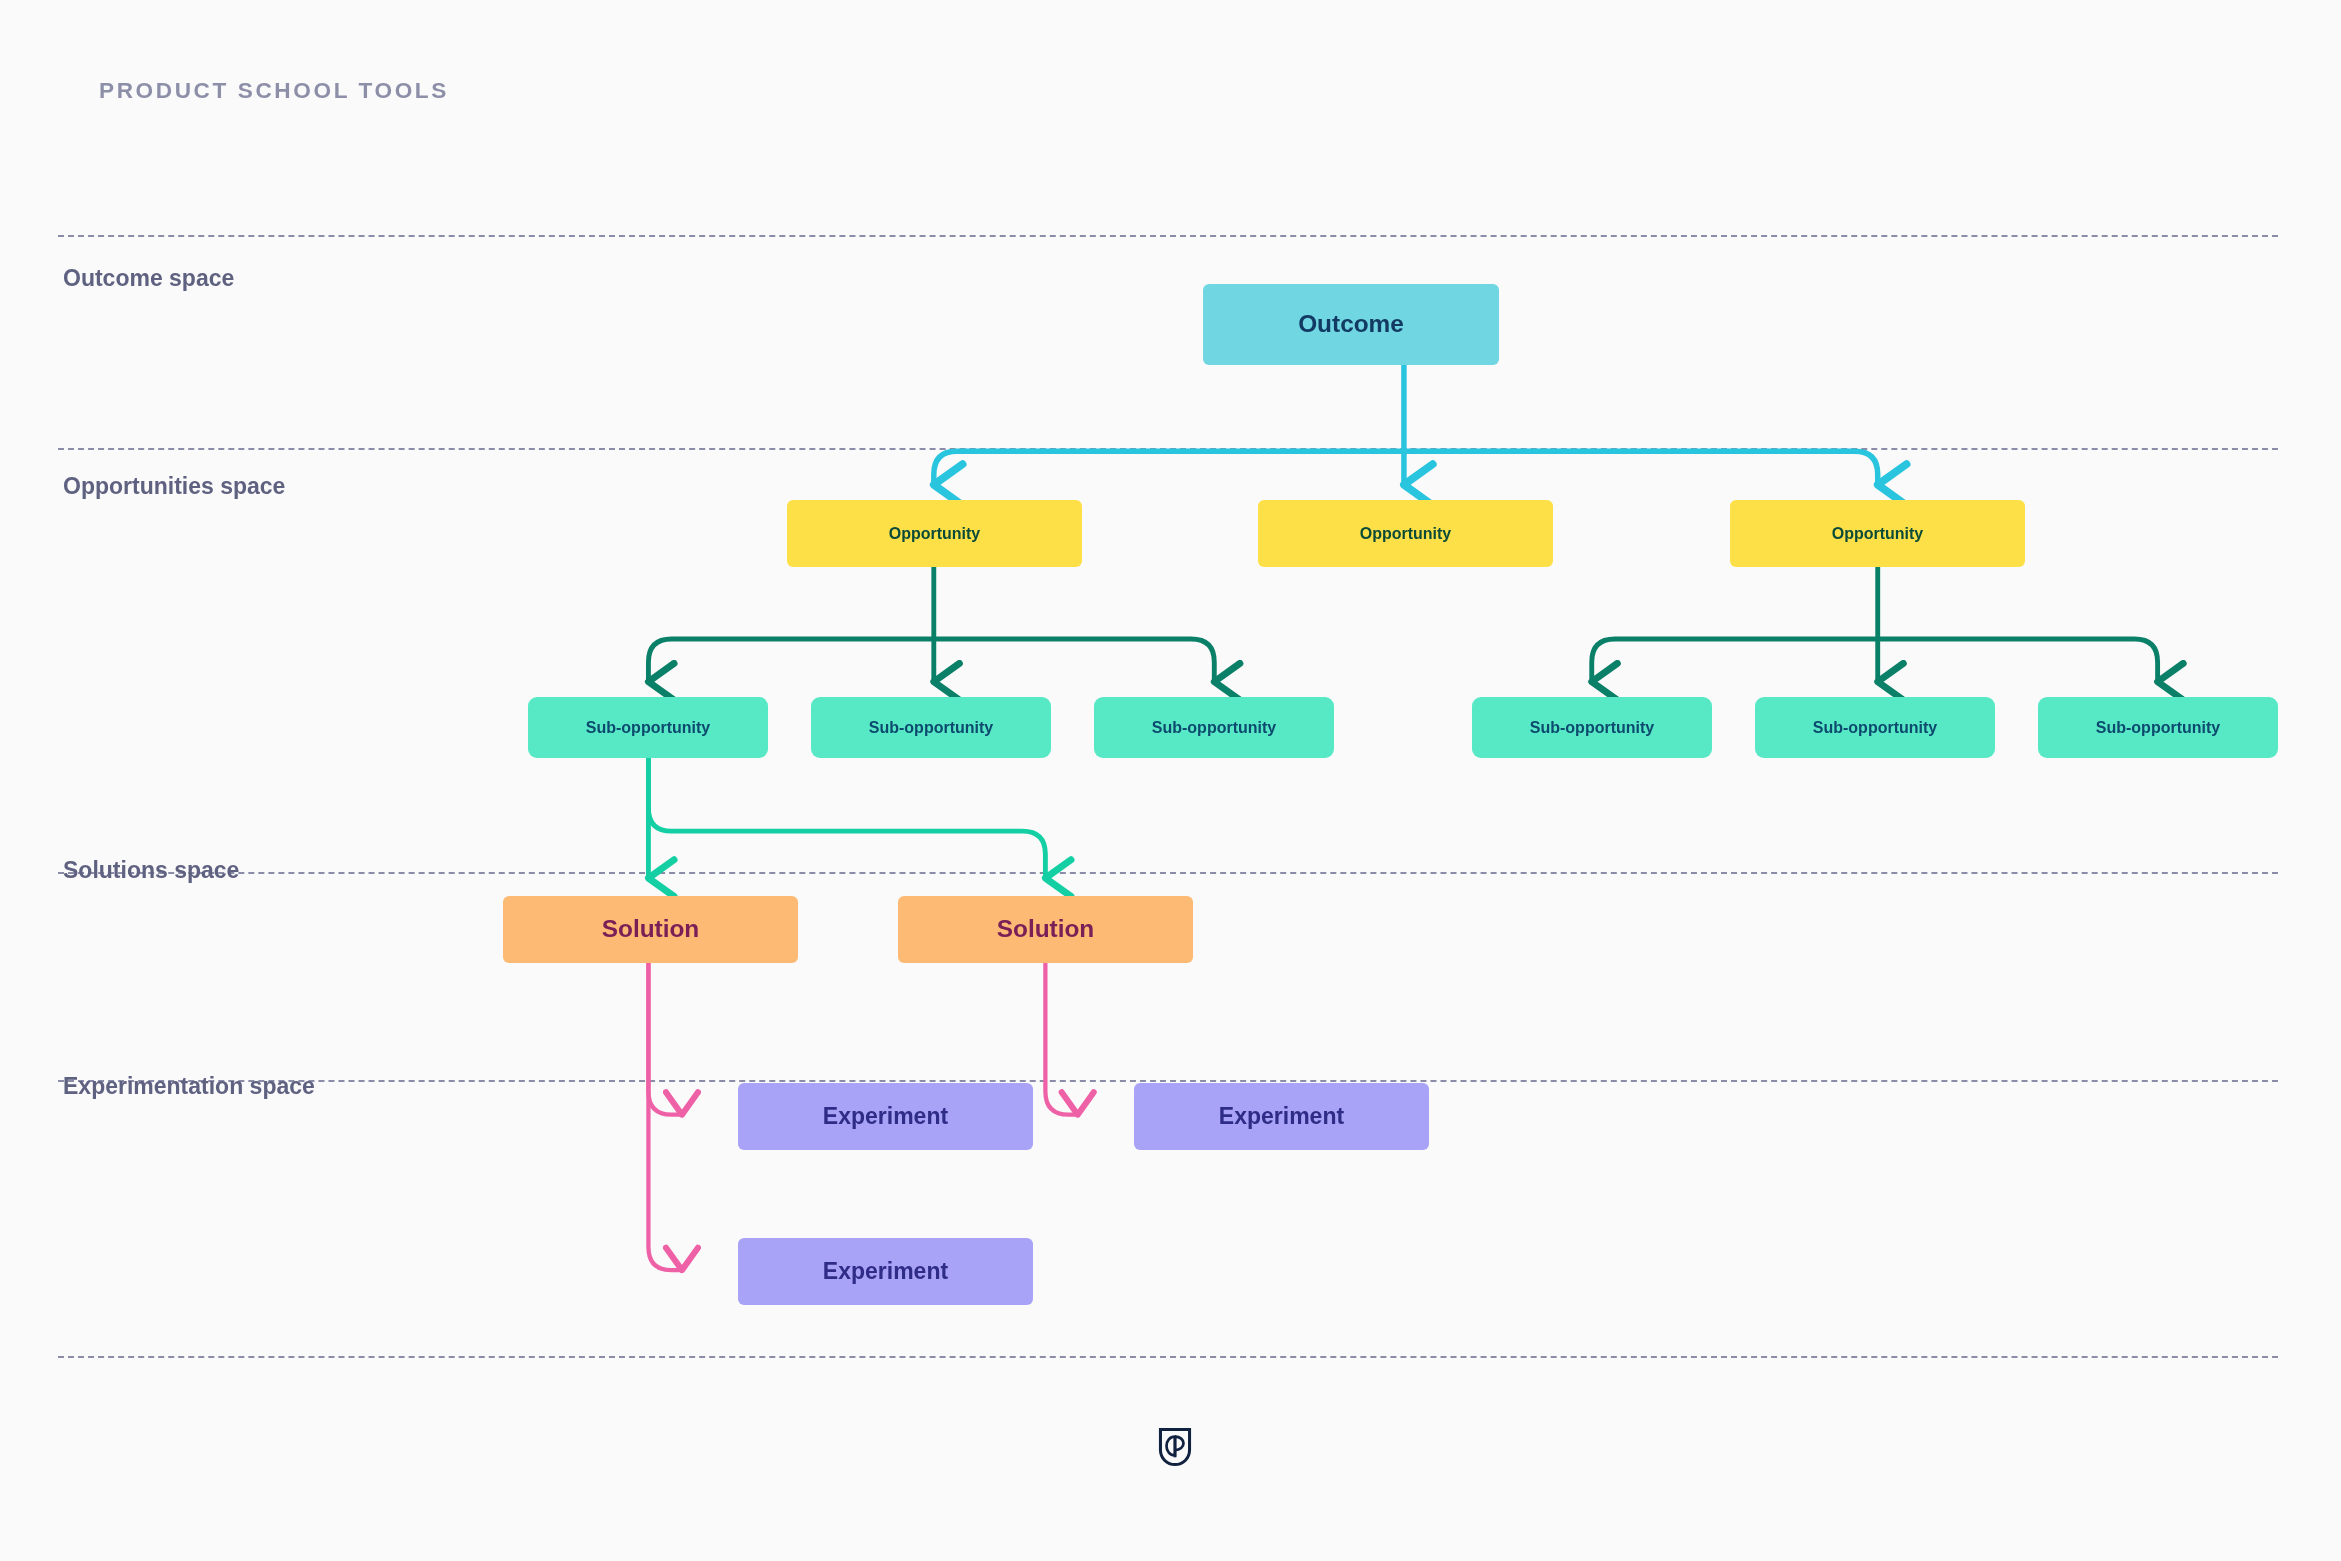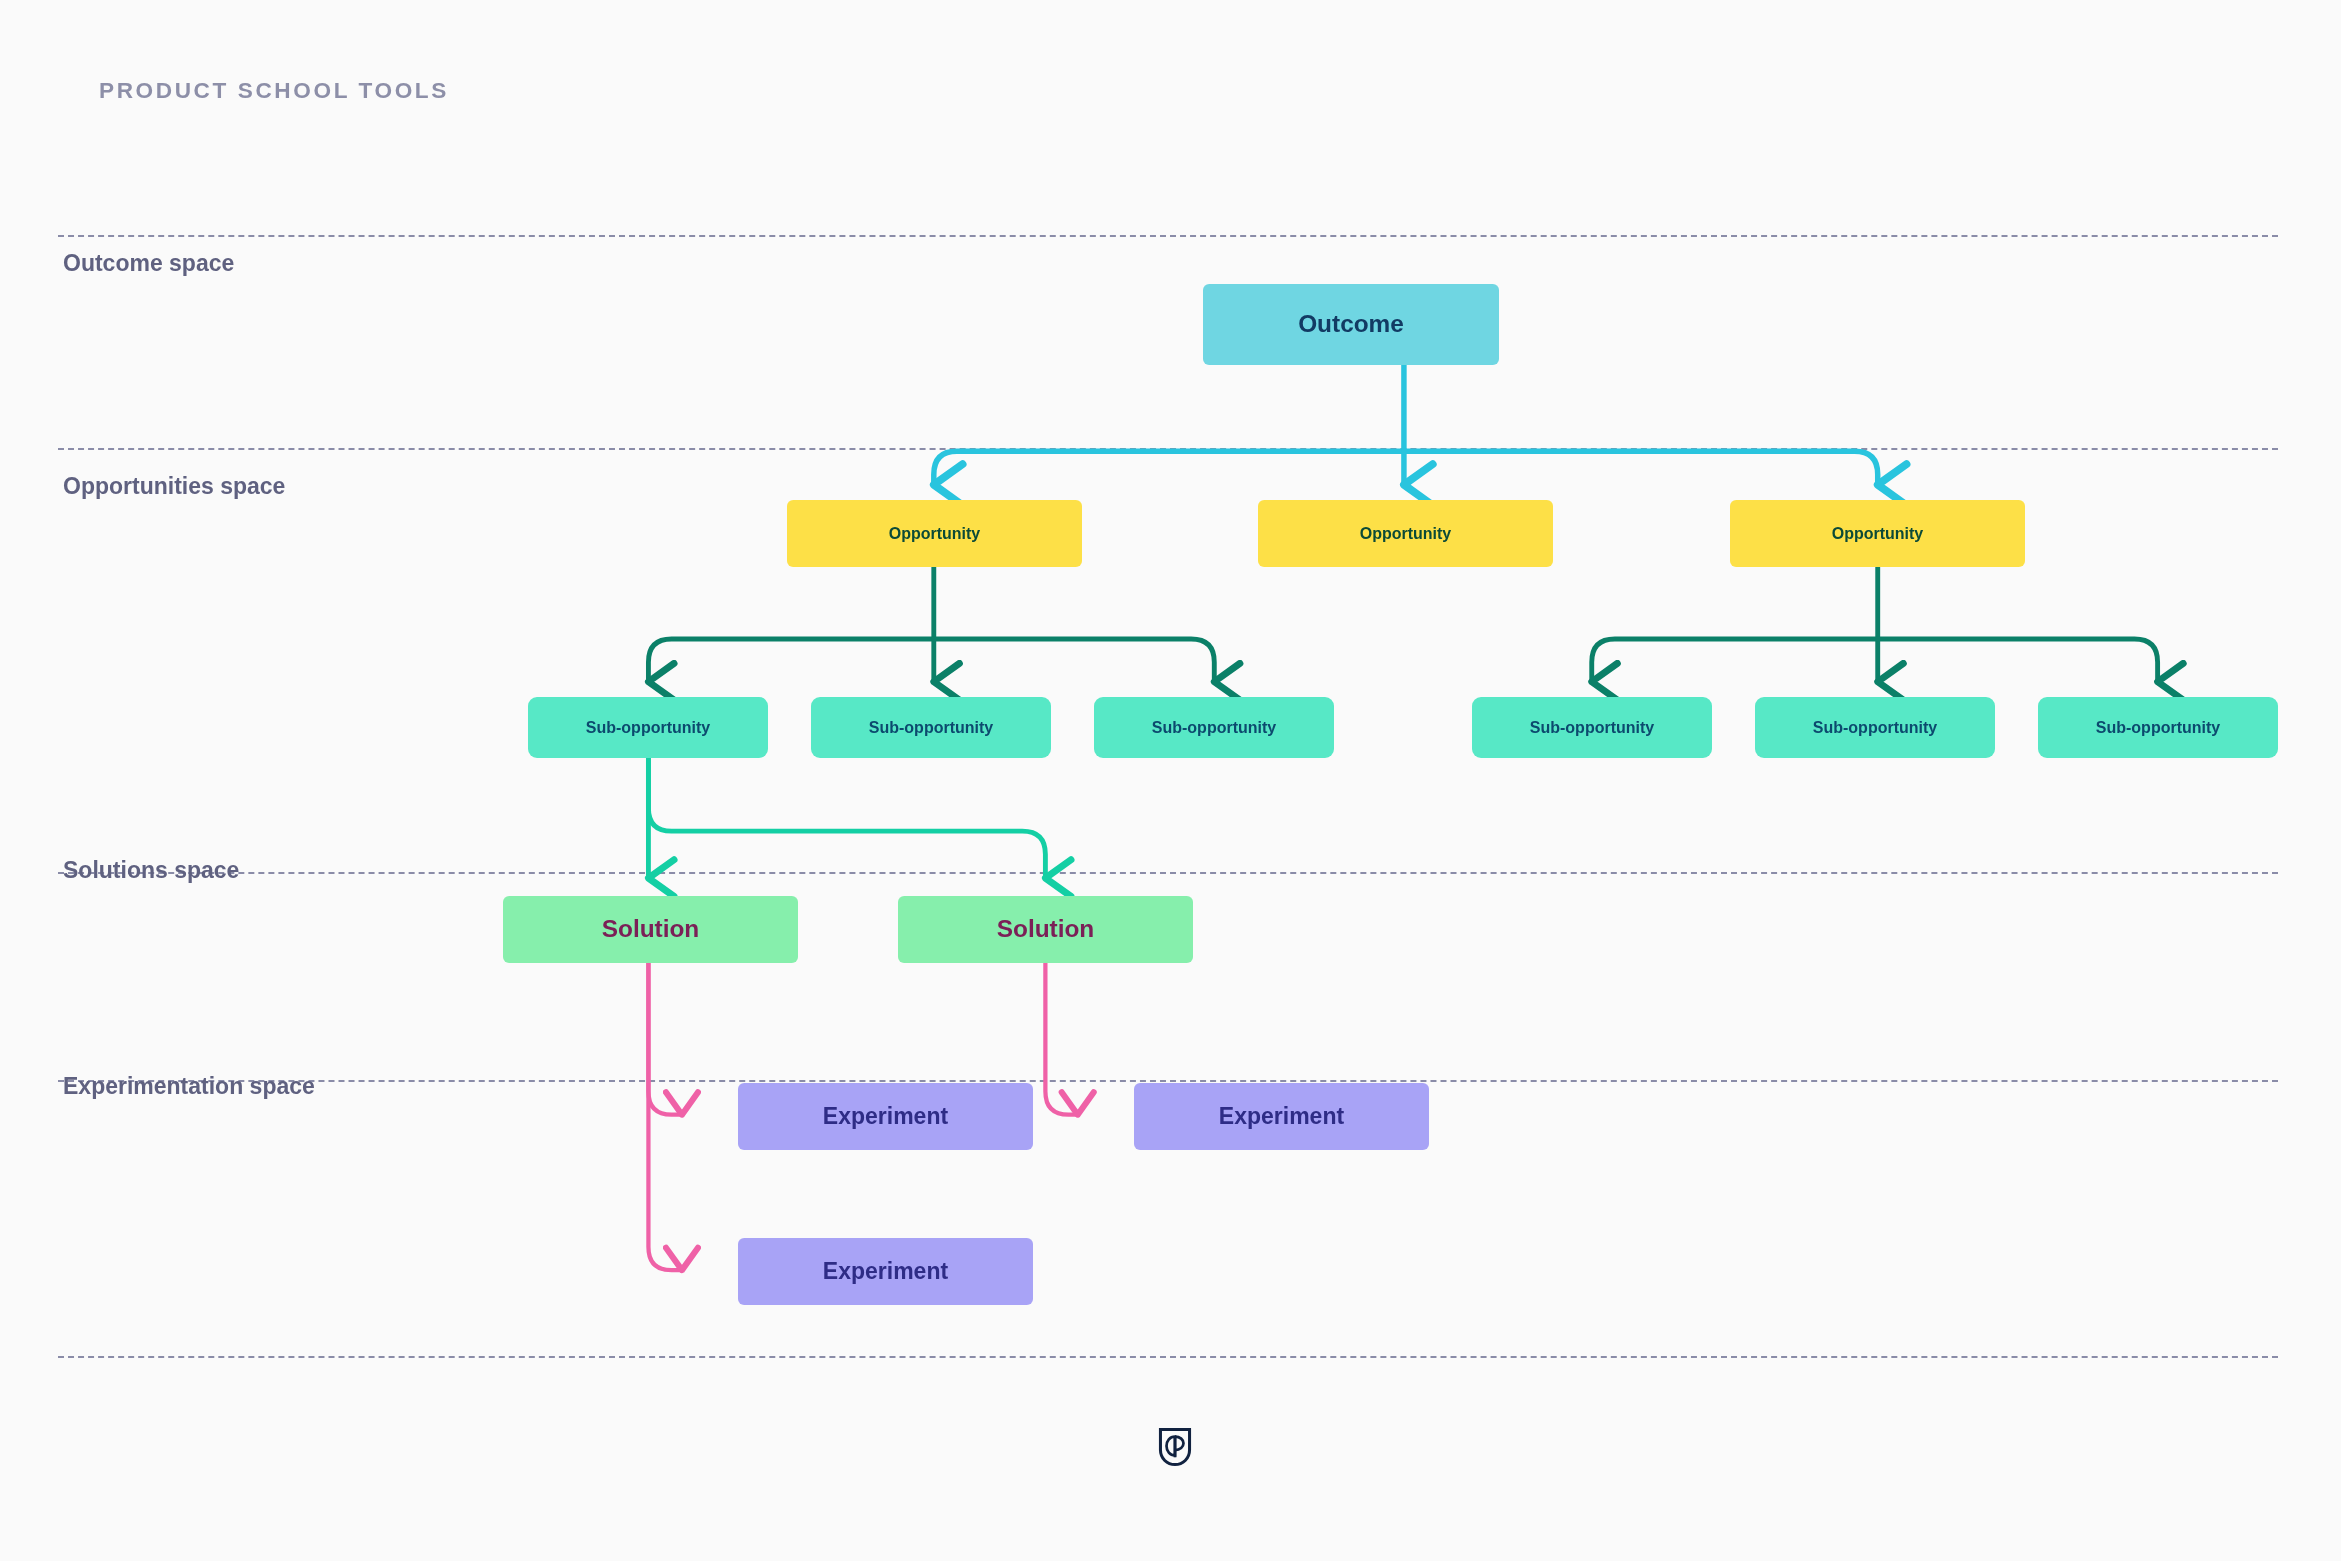--- a/index.html
+++ b/index.html
@@ -45,42 +45,42 @@
     position: absolute;
     display: flex; align-items: center; justify-content: center;
     border-radius: 6.1px;
     font-weight: bold;
     text-align: center;
     line-height: 1.1;
   }
   .node.outcome    { background: #6FD6E2; color: #123A63; font-size: 24.4px; }
   .node.opportunity{ background: #fde047; color: #0B4A37; font-size: 16px; }
   .node.subopp     { background: #57E8C6; color: #0c4a6e; font-size: 16px; border-radius: 9px; }
-  .node.solution   { background: #86efac; color: #7B2057; font-size: 24.4px; }
+  .node.solution   { background: #fdba74; color: #7B2057; font-size: 24.4px; }
   .node.experiment { background: #A8A3F6; color: #2E2C86; font-size: 23px; margin-left: 44px; }
 
   
   #logo { position: absolute; left: 1158px; top: 1427px; width: 34px; height: 40px; }
 </style>
 </head>
 <body>
 
 <div id="page">
 
   <div id="eyebrow">PRODUCT SCHOOL TOOLS</div>
 
   <div id="dividers">
       <div class="divider" style="top: 235px;"></div>
       <div class="divider" style="top: 448px;"></div>
       <div class="divider" style="top: 872px;"></div>
       <div class="divider" style="top: 1080px;"></div>
       <div class="divider" style="top: 1356px;"></div>
     </div>
   <div id="labels">
-      <div class="space-label" style="top: 250px;">Outcome space</div>
+      <div class="space-label" style="top: 265px;">Outcome space</div>
       <div class="space-label" style="top: 473px;">Opportunities space</div>
       <div class="space-label" style="top: 857px;">Solutions space</div>
       <div class="space-label" style="top: 1073px;">Experimentation space</div>
     </div>
 
   <svg id="wires" viewBox="0 0 3840 2560" xmlns="http://www.w3.org/2000/svg" fill="none">
     <defs>
       <marker id="arrowCyan" viewBox="0 0 12 12" refX="6" refY="9" markerWidth="9" markerHeight="9" orient="auto">
         <path d="M1 2 L6 9 L11 2" stroke="#29C4DE" stroke-width="1.9" stroke-linecap="round" stroke-linejoin="round" fill="none"></path>
       </marker>

